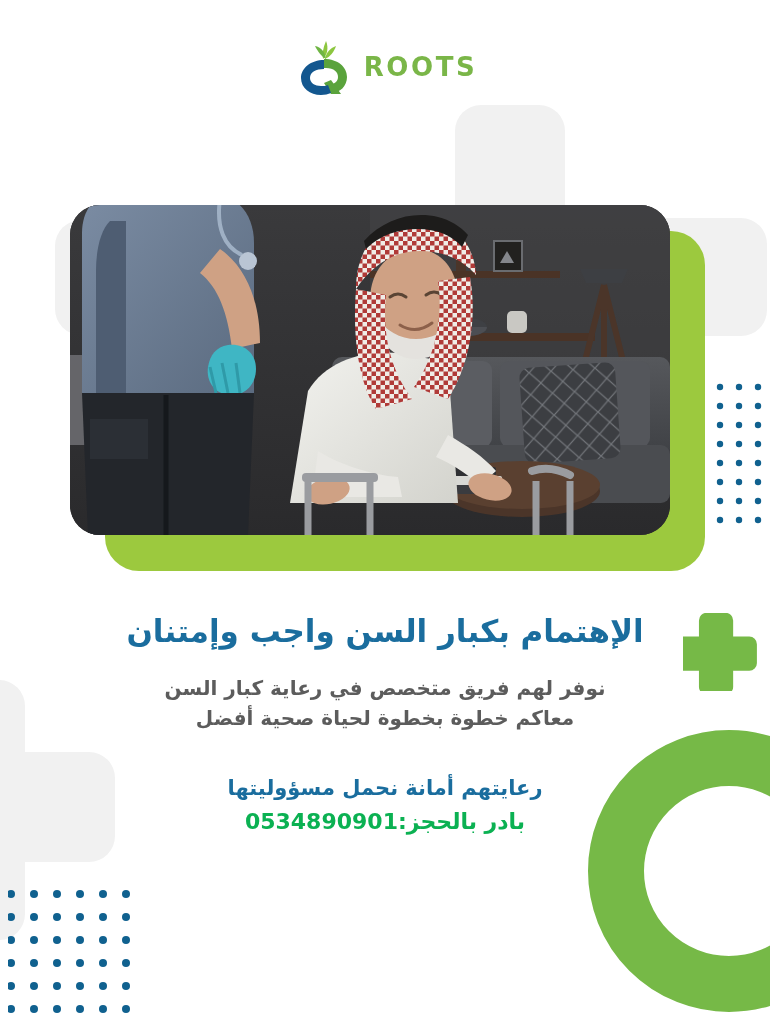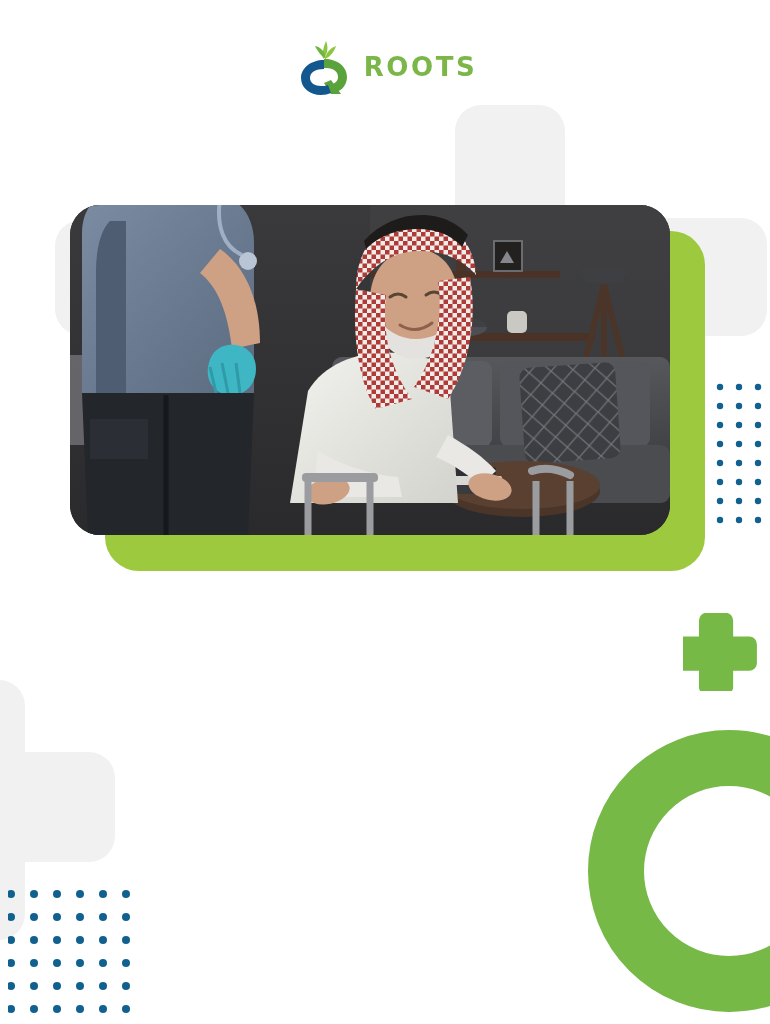--- a/index.html
+++ b/index.html
@@ -285,14 +285,21 @@
         <circle cx="118" cy="119" r="4"></circle>
     </g>
   </svg>
 
   <svg class="cross" viewBox="0 0 78 78">
     <path d="M29 4 h20 a8 8 0 0 1 8 8 v17 h17 a8 8 0 0 1 8 8 v20 a8 8 0 0 1 -8 8 h-17 v17 a8 8 0 0 1 -8 8 h-20 a8 8 0 0 1 -8 -8 v-17 h-17 a8 8 0 0 1 -8 -8 v-20 a8 8 0 0 1 8 -8 h17 v-17 a8 8 0 0 1 8 -8 z" fill="#76b947" transform="translate(-4,-4) scale(0.95)"></path>
   </svg>
 
   <div class="ring"></div>
 
+  <div class="texts">
+    <h1 class="headline">الإهتمام بكبار السن واجب وإمتنان</h1>
+    <p class="sub">نوفر لهم فريق متخصص في رعاية كبار السن</p>
+    <p class="sub">معاكم خطوة بخطوة لحياة صحية أفضل</p>
+    <p class="promise">رعايتهم أمانة نحمل مسؤوليتها</p>
+    <p class="phone">بادر بالحجز:0534890901</p>
+  </div>
 
 </div>
 
 </body></html>

